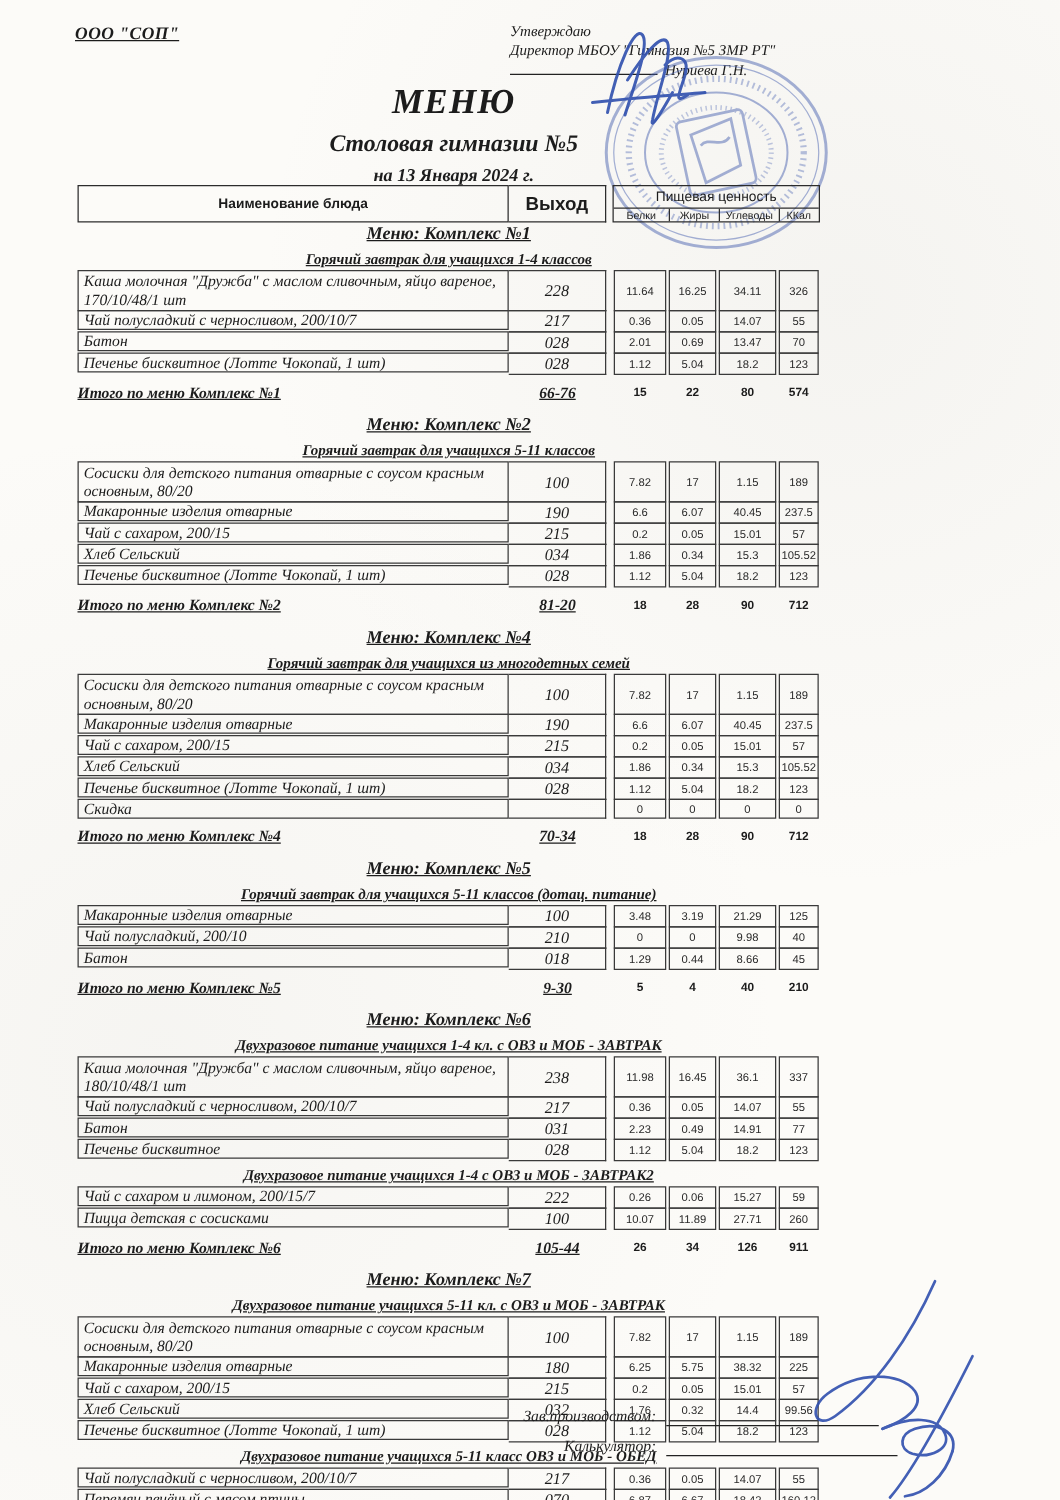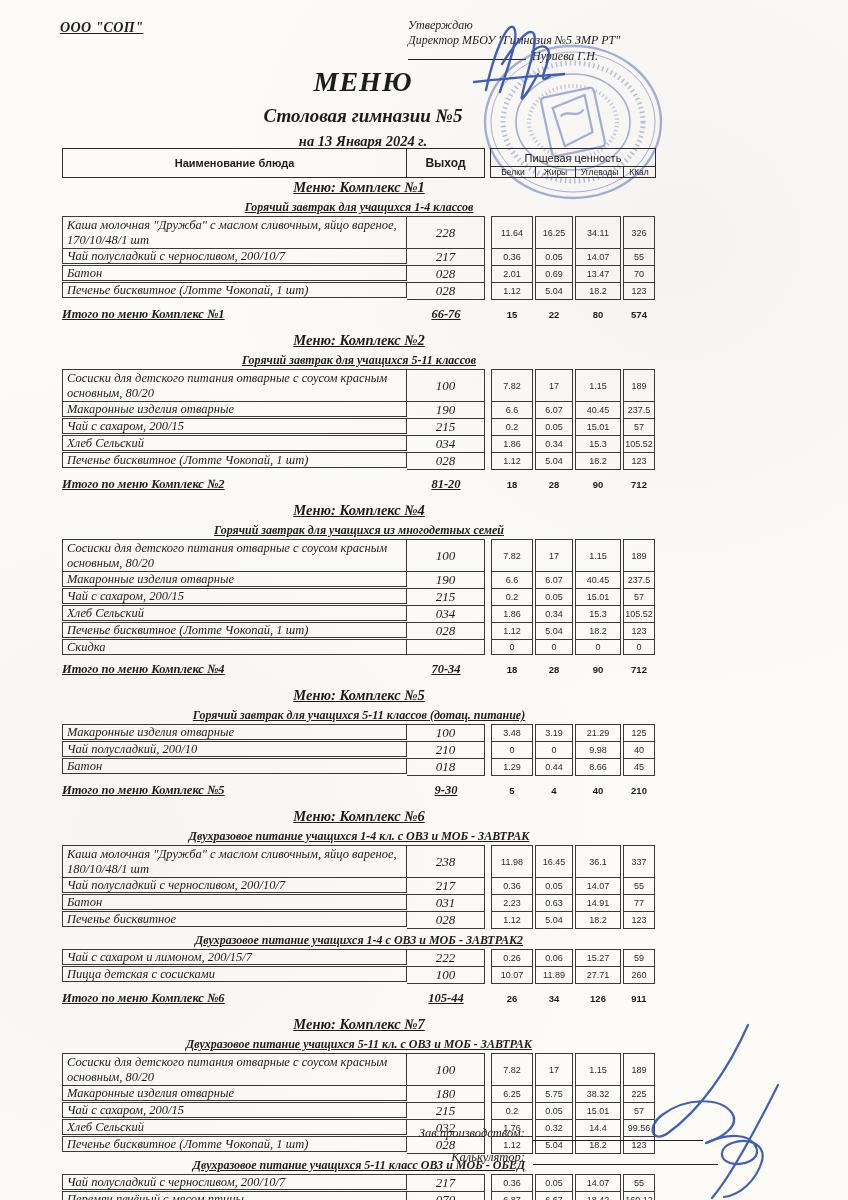--- a/index.html
+++ b/index.html
@@ -25,21 +25,21 @@
   .titles{position:absolute;left:66px;top:66px;width:594px;text-align:center;}
   .t-menu{font-size:28px;font-weight:bold;font-style:italic;letter-spacing:1px;}
   .t-sub{font-size:19px;font-weight:bold;font-style:italic;margin-top:7px;}
   .t-date{font-size:14.5px;font-weight:bold;font-style:italic;margin-top:6px;}
   .content{position:absolute;left:62px;top:148px;width:594px;}
   
   .hdr{display:grid;grid-template-columns:345px 78px 5px 166px;height:22px;
        font-family:"Liberation Sans", sans-serif;}
   .hdr .hcell{border:1.5px solid #2c2c2c;display:flex;align-items:center;justify-content:center;
        font-weight:bold;font-size:11px;}
-  .hdr .hcell.out{border-left:none;font-size:12px;}
+  .hdr .hcell.out{border-left:none;font-size:15px;}
   .nutr-head{display:flex;flex-direction:column;border:1.5px solid #2c2c2c;}
   .nutr-head .nh-top{flex:0 0 17px;display:flex;align-items:center;justify-content:center;
        font-weight:normal;font-size:11px;border-bottom:1px solid #2c2c2c;}
   .nutr-head .nh-cols{flex:1;display:grid;grid-template-columns:44px 40px 48px 31px;}
   .nutr-head .nh-cols div{display:flex;align-items:center;justify-content:center;
        font-size:8.5px;color:#222;border-left:1px solid #2c2c2c;}
   .nutr-head .nh-cols div:first-child{border-left:none;}
   
   .menu-section{margin-top:4px;}
   .section-title{text-align:center;font-size:14.5px;font-weight:bold;font-style:italic;
@@ -542,21 +542,21 @@
               </div>
             </div>
             <div class="row">
               <div class="cell name">Батон</div>
               <div class="cell out">031</div>
               <div></div>
               <div class="nwrap">
                 <div class="nbox">2.23</div>
               </div>
               <div class="nwrap">
-                <div class="nbox">0.63</div>
+                <div class="nbox">0.49</div>
               </div>
               <div class="nwrap">
                 <div class="nbox">14.91</div>
               </div>
               <div class="nwrap">
                 <div class="nbox">77</div>
               </div>
             </div>
             <div class="row">
               <div class="cell name">Печенье бисквитное</div>

